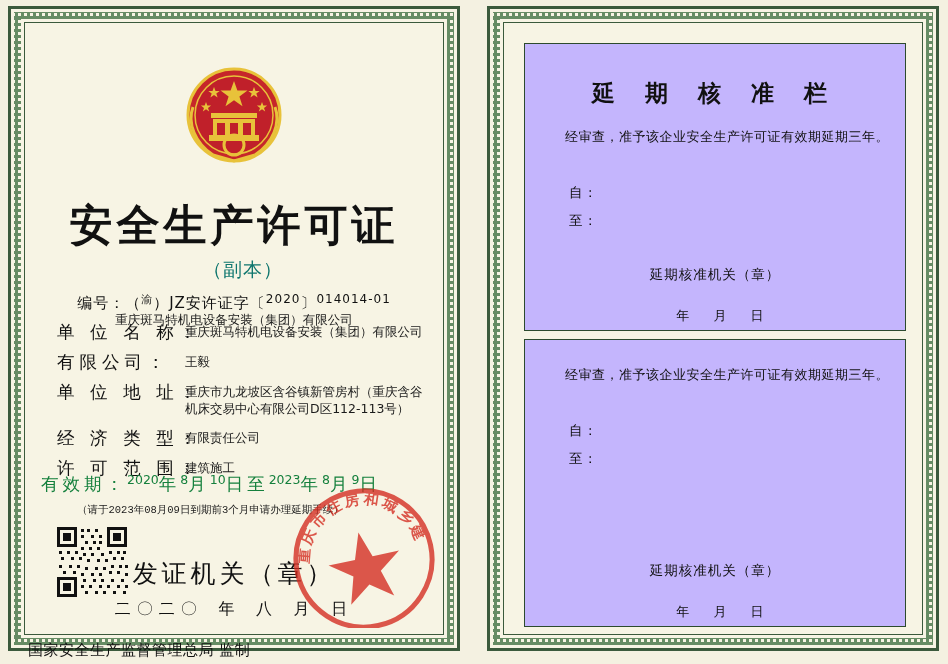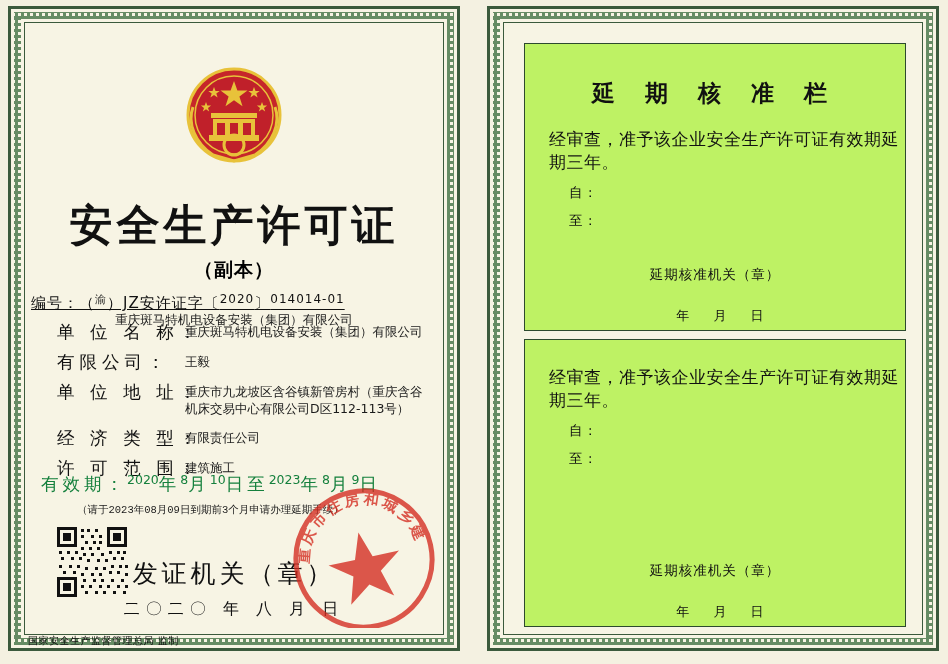--- a/index.html
+++ b/index.html
@@ -60,28 +60,28 @@
   .title{
     position:absolute;top:168px;left:0;width:100%;
     text-align:center;
     font-family:"DejaVu Sans","Liberation Sans",sans-serif;
     font-weight:bold;
     font-size:43px;
     letter-spacing:4px;
     color:#111;
   }
   .subtitle{
-    position:absolute;top:228px;left:0;width:100%;
-    text-align:center;font-size:19px;font-weight:bold;color:#000000;
+    position:absolute;top:228px;left:9px;width:100%;
+    text-align:center;font-size:19px;font-weight:normal;color:#0f766e;
     letter-spacing:1px;
   }
   
   .certno{
     position:absolute;top:265px;left:0;width:100%;
-    text-align:left;font-size:15px;color:#111;letter-spacing:1px;text-decoration:underline;
+    text-align:center;font-size:15px;color:#111;letter-spacing:1px;
   }
   .certno .hand{
     font-size:11px;position:relative;top:-5px;
   }
   .certno .yr{font-size:12px;position:relative;top:-5px;}
   .certno .sn{font-size:12px;position:relative;top:-5px;}
 
   
   .fields{position:absolute;top:288px;left:26px;width:400px;}
   .row{
@@ -114,51 +114,51 @@
   
   .qr{position:absolute;left:24px;top:496px;width:74px;height:74px;}
 
   
   .issuer{
     position:absolute;top:528px;left:0;width:100%;
     text-align:center;font-size:25px;letter-spacing:4px;color:#111;
   }
   .date-line{
     position:absolute;top:570px;left:0;width:100%;
-    text-align:center;font-size:16px;letter-spacing:6px;color:#111;
+    text-align:center;font-size:16px;letter-spacing:6px;color:#111;font-family:Liberation Mono, monospace;
   }
 
   
   .seal{
     position:absolute;left:258px;top:455px;width:150px;height:150px;
     pointer-events:none;
   }
 
   
   .footer{
-    position:absolute;left:28px;bottom:16px;
-    font-size:10px;color:#111;letter-spacing:0.5px;
+    position:absolute;left:28px;bottom:4px;
+    font-size:15px;color:#111;letter-spacing:0.5px;
   }
 
   
   .rpanel-title{
     text-align:center;font-size:23px;font-weight:bold;
     letter-spacing:11px;color:#111;margin-top:34px;
   }
   .rbox{
     position:absolute;left:14px;width:382px;
     border:1px solid #2d4a2e;
     box-sizing:border-box;
-    background:#bef264;
+    background:#c4b5fd;
   }
   #rbox-top{top:14px;height:288px;}
   #rbox-bottom{top:310px;height:288px;}
   .r-sentence{
-    position:absolute;left:24px;top:84px;
-    font-size:17px;color:#111;letter-spacing:.5px;
+    position:absolute;left:40px;top:84px;
+    font-size:13px;color:#111;letter-spacing:.5px;
   }
   #rbox-bottom .r-sentence{top:26px;}
   .r-from{position:absolute;left:44px;font-size:13.5px;letter-spacing:1px;color:#111;}
   .r-to{position:absolute;left:44px;font-size:13.5px;letter-spacing:1px;color:#111;}
   #rbox-top .r-from{top:140px;}
   #rbox-top .r-to{top:168px;}
   #rbox-bottom .r-from{top:82px;}
   #rbox-bottom .r-to{top:110px;}
   .r-auth{
     position:absolute;width:100%;text-align:center;

